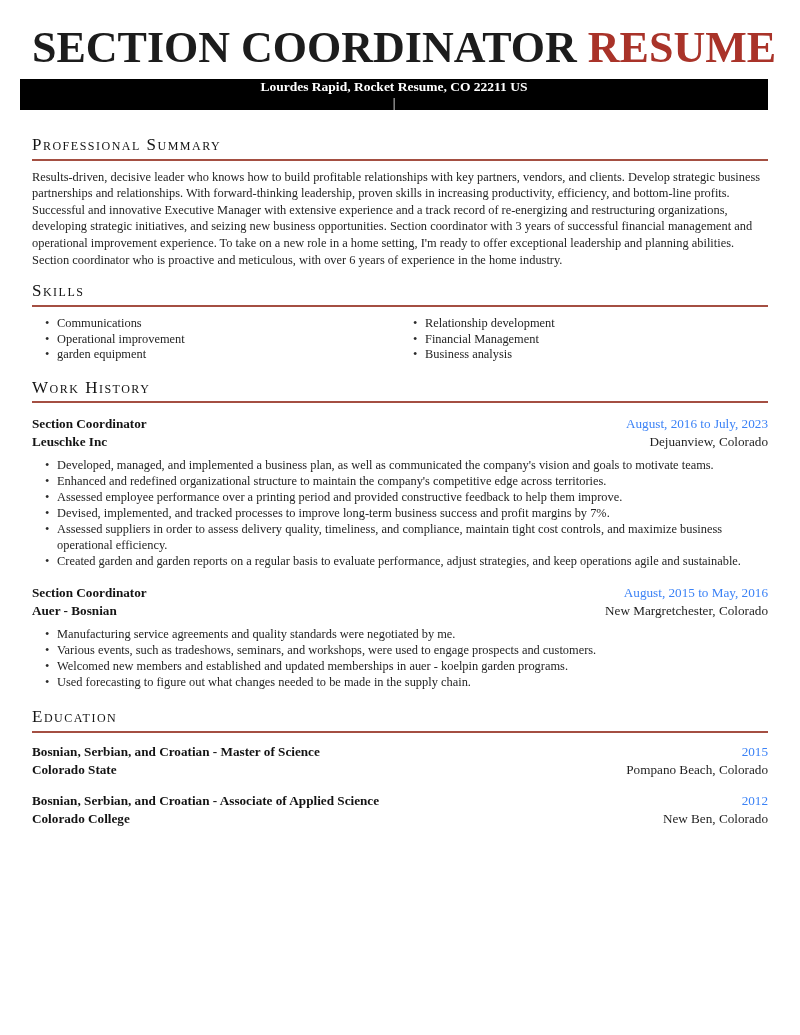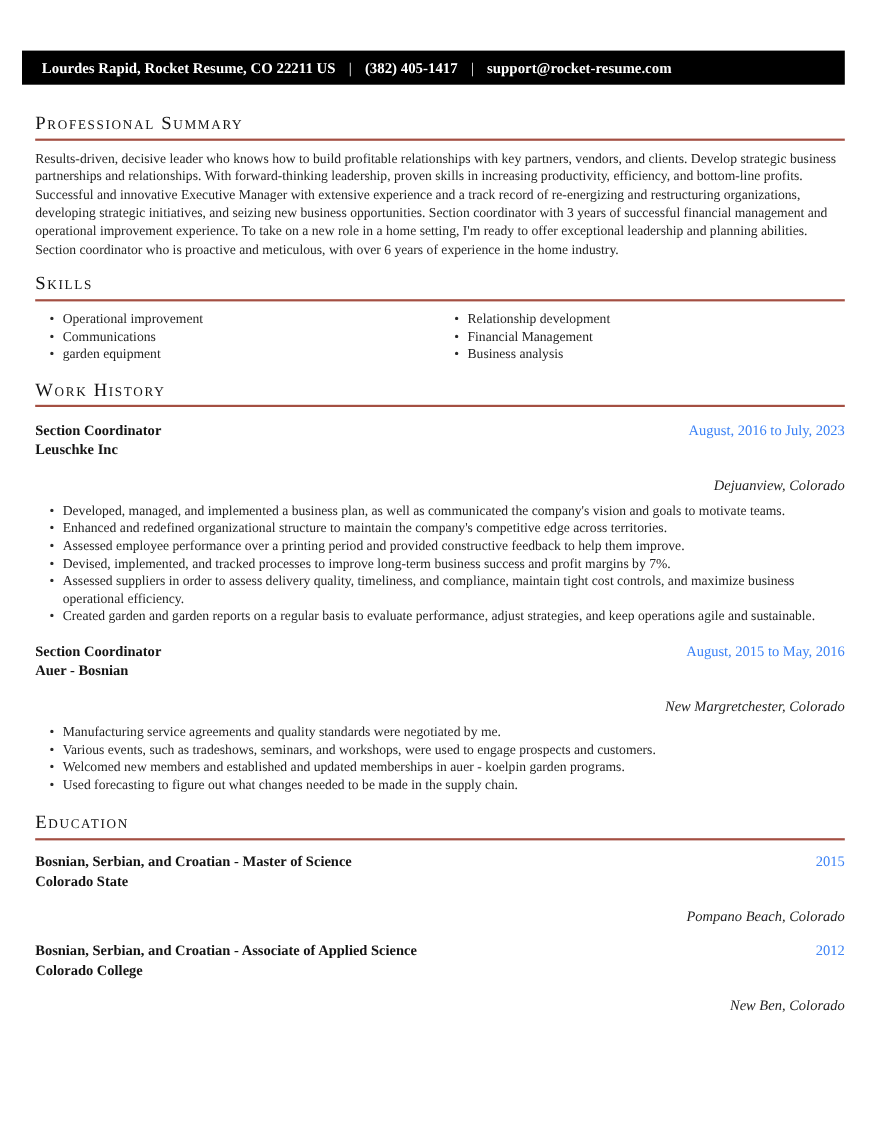--- a/index.html
+++ b/index.html
@@ -11,24 +11,24 @@
   .page { box-sizing:border-box; width:800px; padding:26px 32px 0 32px; }
 
   
   h1.title {
     margin:0; line-height:1; font-size:44px; font-weight:700;
     color:#1c1c1c; white-space:nowrap; letter-spacing:0;
   }
   h1.title .accent { color:#a93329; }
 
   .contact-bar {
-    margin-top:20px; margin-left:-12px;
+    margin-top:9px; margin-left:-12px;
     height:31px; background:#000000; color:#ffffff;
     display:flex; align-items:center;
-    padding:0 18px; font-size:13.5px; font-weight:700;
+    padding:0 18px; font-size:13.5px; font-weight:700;flex-direction:column;
   }
   .contact-bar .sep { margin:0 12px; font-weight:400; }
 
   
   section { display:block; }
   h2.sec-head {
     margin:0; font-size:17px; font-weight:400; line-height:1.1;
     font-variant:small-caps; letter-spacing:1.5px; color:#141414;
   }
   .rule { border-bottom:2px solid #a44f42; margin-top:4px; }
@@ -45,55 +45,56 @@
     position:relative; padding-left:25px;
     font-size:12.4px; line-height:15.6px; color:#242424;
   }
   ul.blist li::before { content:"\2022"; position:absolute; left:13px; color:#2a2a2a; }
 
   .sec-work { margin-top:16px; }
   .job { margin-top:12px; }
   .row { display:flex; justify-content:space-between; font-size:13.2px; line-height:18px; }
   .row .bold { font-weight:700; color:#141414; }
   .row .plain { color:#3b82f6; }
-  .row .italic { font-style:italic; color:#1e1e1e;margin-top:32px; }
+  .row .italic { color:#1e1e1e; }
   .job ul.blist { margin-top:6px; }
   .job ul.blist li { line-height:16px; }
 
   .sec-education { margin-top:18px; }
   .edu { margin-top:10px; }
   .edu + .edu { margin-top:13px; }
 </style>
 </head>
 <body>
 
 <div class="page">
 
+  <h1 class="title"><span>SECTION COORDINATOR</span> <span class="accent">RESUME</span></h1>
 
   <div class="contact-bar">
     <span>Lourdes Rapid, Rocket Resume, CO 22211 US</span>
     <span class="sep">|</span>
     <span>(382) 405-1417</span>
     <span class="sep">|</span>
     <span>support@rocket-resume.com</span>
   </div>
 
   <section class="sec-summary">
     <h2 class="sec-head">Professional Summary</h2>
     <div class="rule"></div>
     <p class="summary">Results-driven, decisive leader who knows how to build profitable relationships with key partners, vendors, and clients. Develop strategic business partnerships and relationships. With forward-thinking leadership, proven skills in increasing productivity, efficiency, and bottom-line profits. Successful and innovative Executive Manager with extensive experience and a track record of re-energizing and restructuring organizations, developing strategic initiatives, and seizing new business opportunities. Section coordinator with 3 years of successful financial management and operational improvement experience. To take on a new role in a home setting, I'm ready to offer exceptional leadership and planning abilities. Section coordinator who is proactive and meticulous, with over 6 years of experience in the home industry.</p>
   </section>
 
   <section class="sec-skills">
     <h2 class="sec-head">Skills</h2>
     <div class="rule"></div>
     <div class="skills-grid">
       <ul class="blist">
+        <li>Communications</li>
         <li>Operational improvement</li>
-        <li>Communications</li>
         <li>garden equipment</li>
       </ul>
       <ul class="blist">
         <li>Relationship development</li>
         <li>Financial Management</li>
         <li>Business analysis</li>
       </ul>
     </div>
   </section>
 

